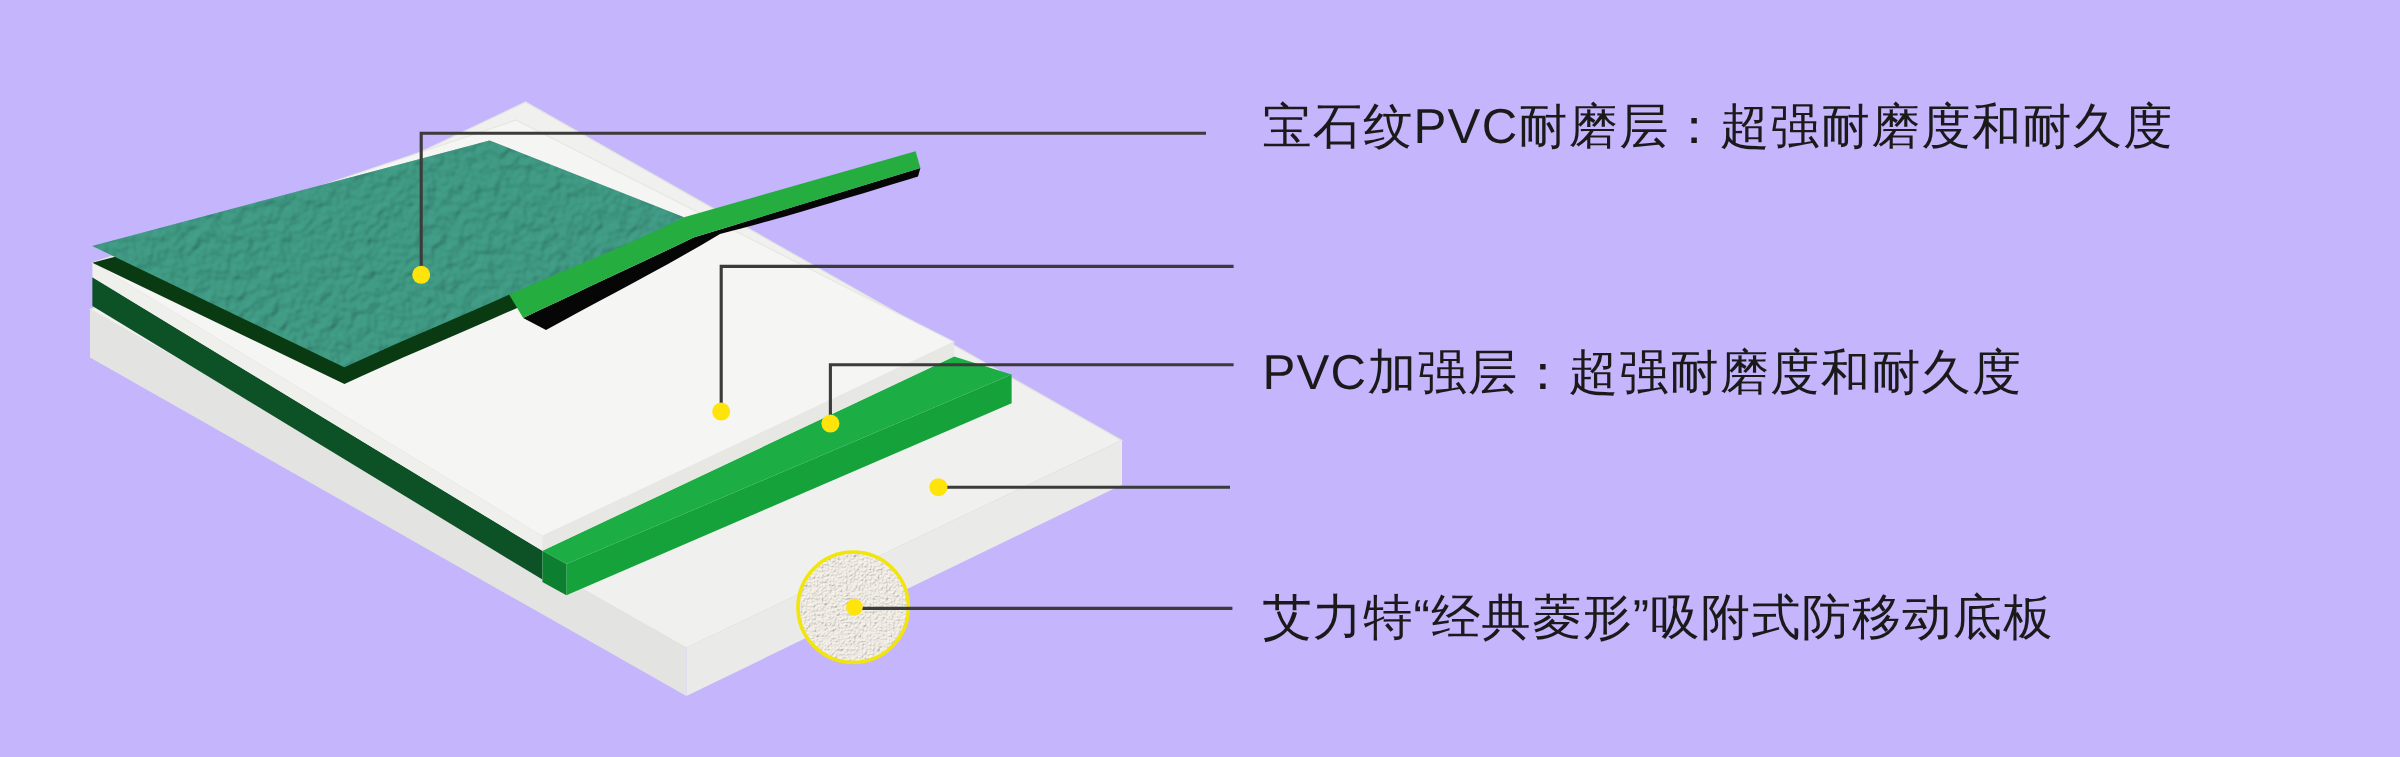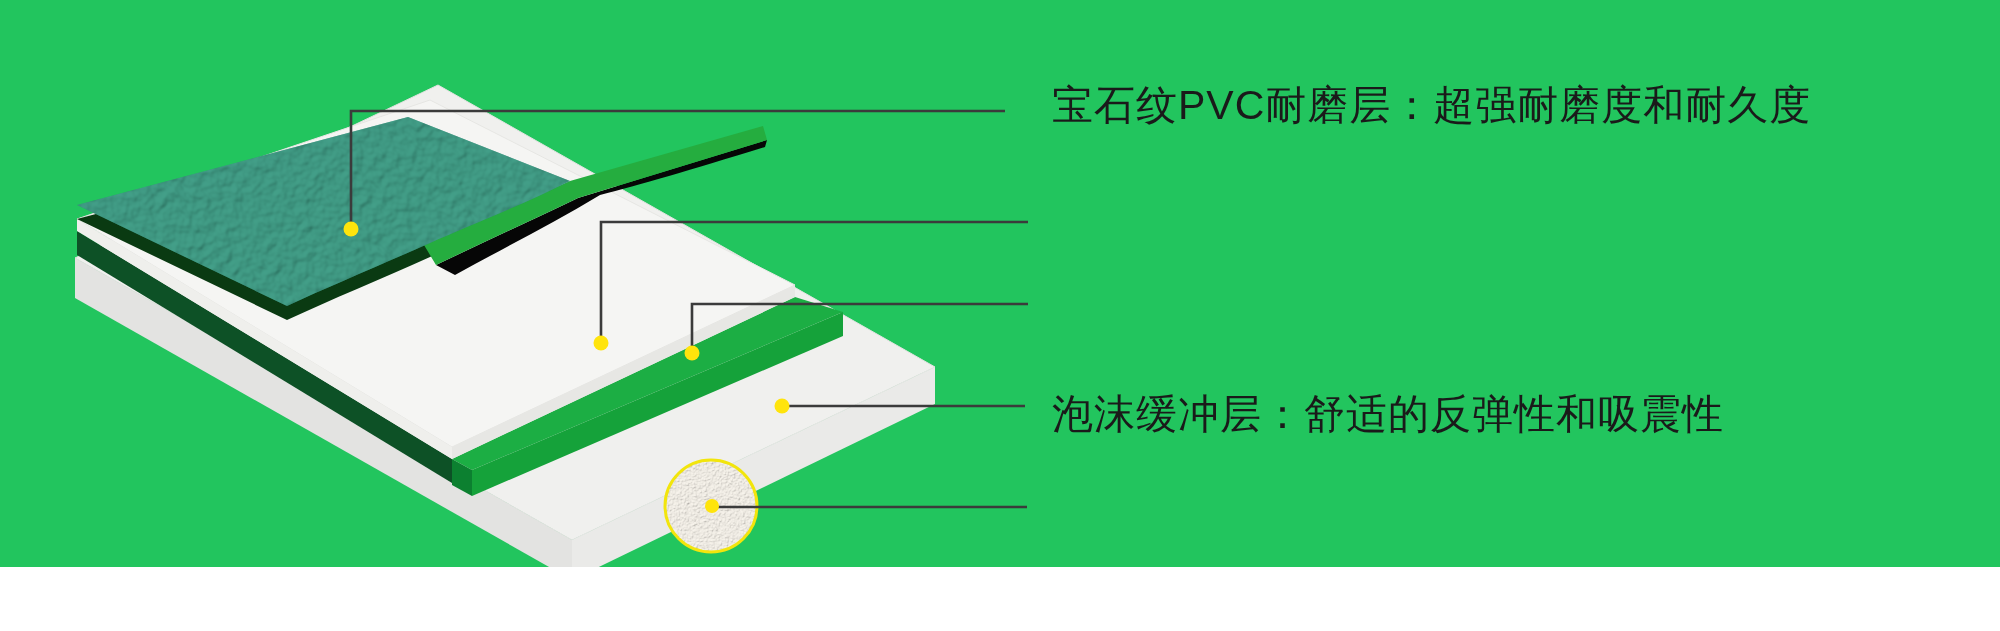--- a/index.html
+++ b/index.html
@@ -4,22 +4,22 @@
 <style>
   html, body {
     margin: 0;
     padding: 0;
     background: #ffffff;
     font-family: "Liberation Sans", "DejaVu Sans", sans-serif;
   }
   .stage {
     position: relative;
     width: 2000px;
-    height: 567px;
-    background: #22c55e;
+    height: 631px;
+    background: #c4b5fd;
     overflow: hidden;
   }
   .diagram-svg {
     position: absolute;
     left: 0;
     top: 0;
     width: 2000px;
     height: 631px;
     display: block;
   }
@@ -93,14 +93,15 @@
     <g fill="#FFE40C">
       <circle cx="351" cy="229" r="7.5"></circle>
       <circle cx="601" cy="343" r="7.5"></circle>
       <circle cx="692" cy="353" r="7.5"></circle>
       <circle cx="782" cy="406" r="7.5"></circle>
       <circle cx="712" cy="506" r="7"></circle>
     </g>
   </svg>
 
   <div class="label" style="top:106px">宝石纹PVC耐磨层：超强耐磨度和耐久度</div>
-  <div class="label" style="top:415px">泡沫缓冲层：舒适的反弹性和吸震性</div>
+  <div class="label" style="top:311px">PVC加强层：超强耐磨度和耐久度</div>
+  <div class="label" style="top:515px">艾力特“经典菱形”吸附式防移动底板</div>
 </div>
 
 </body></html>

